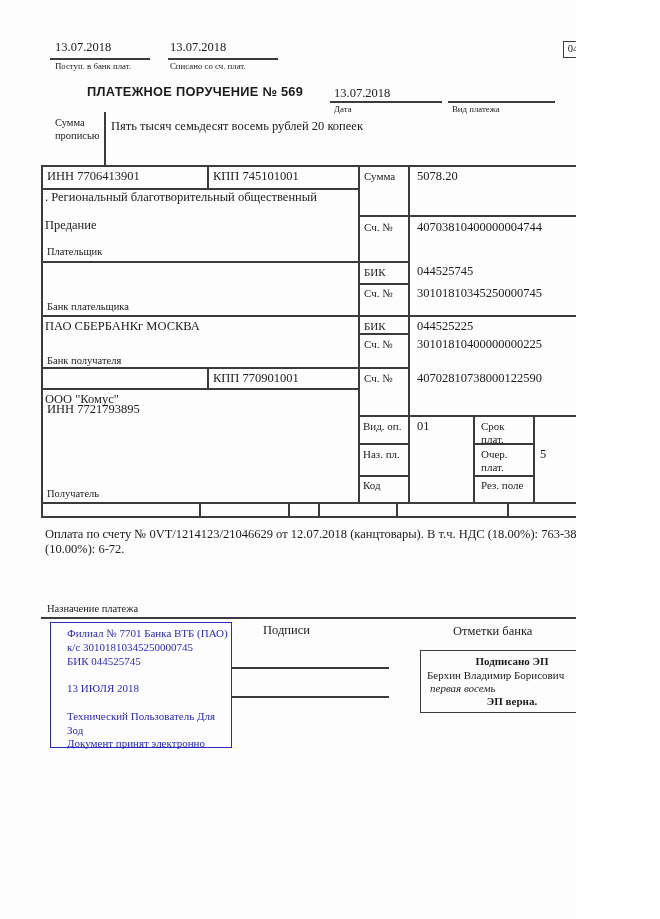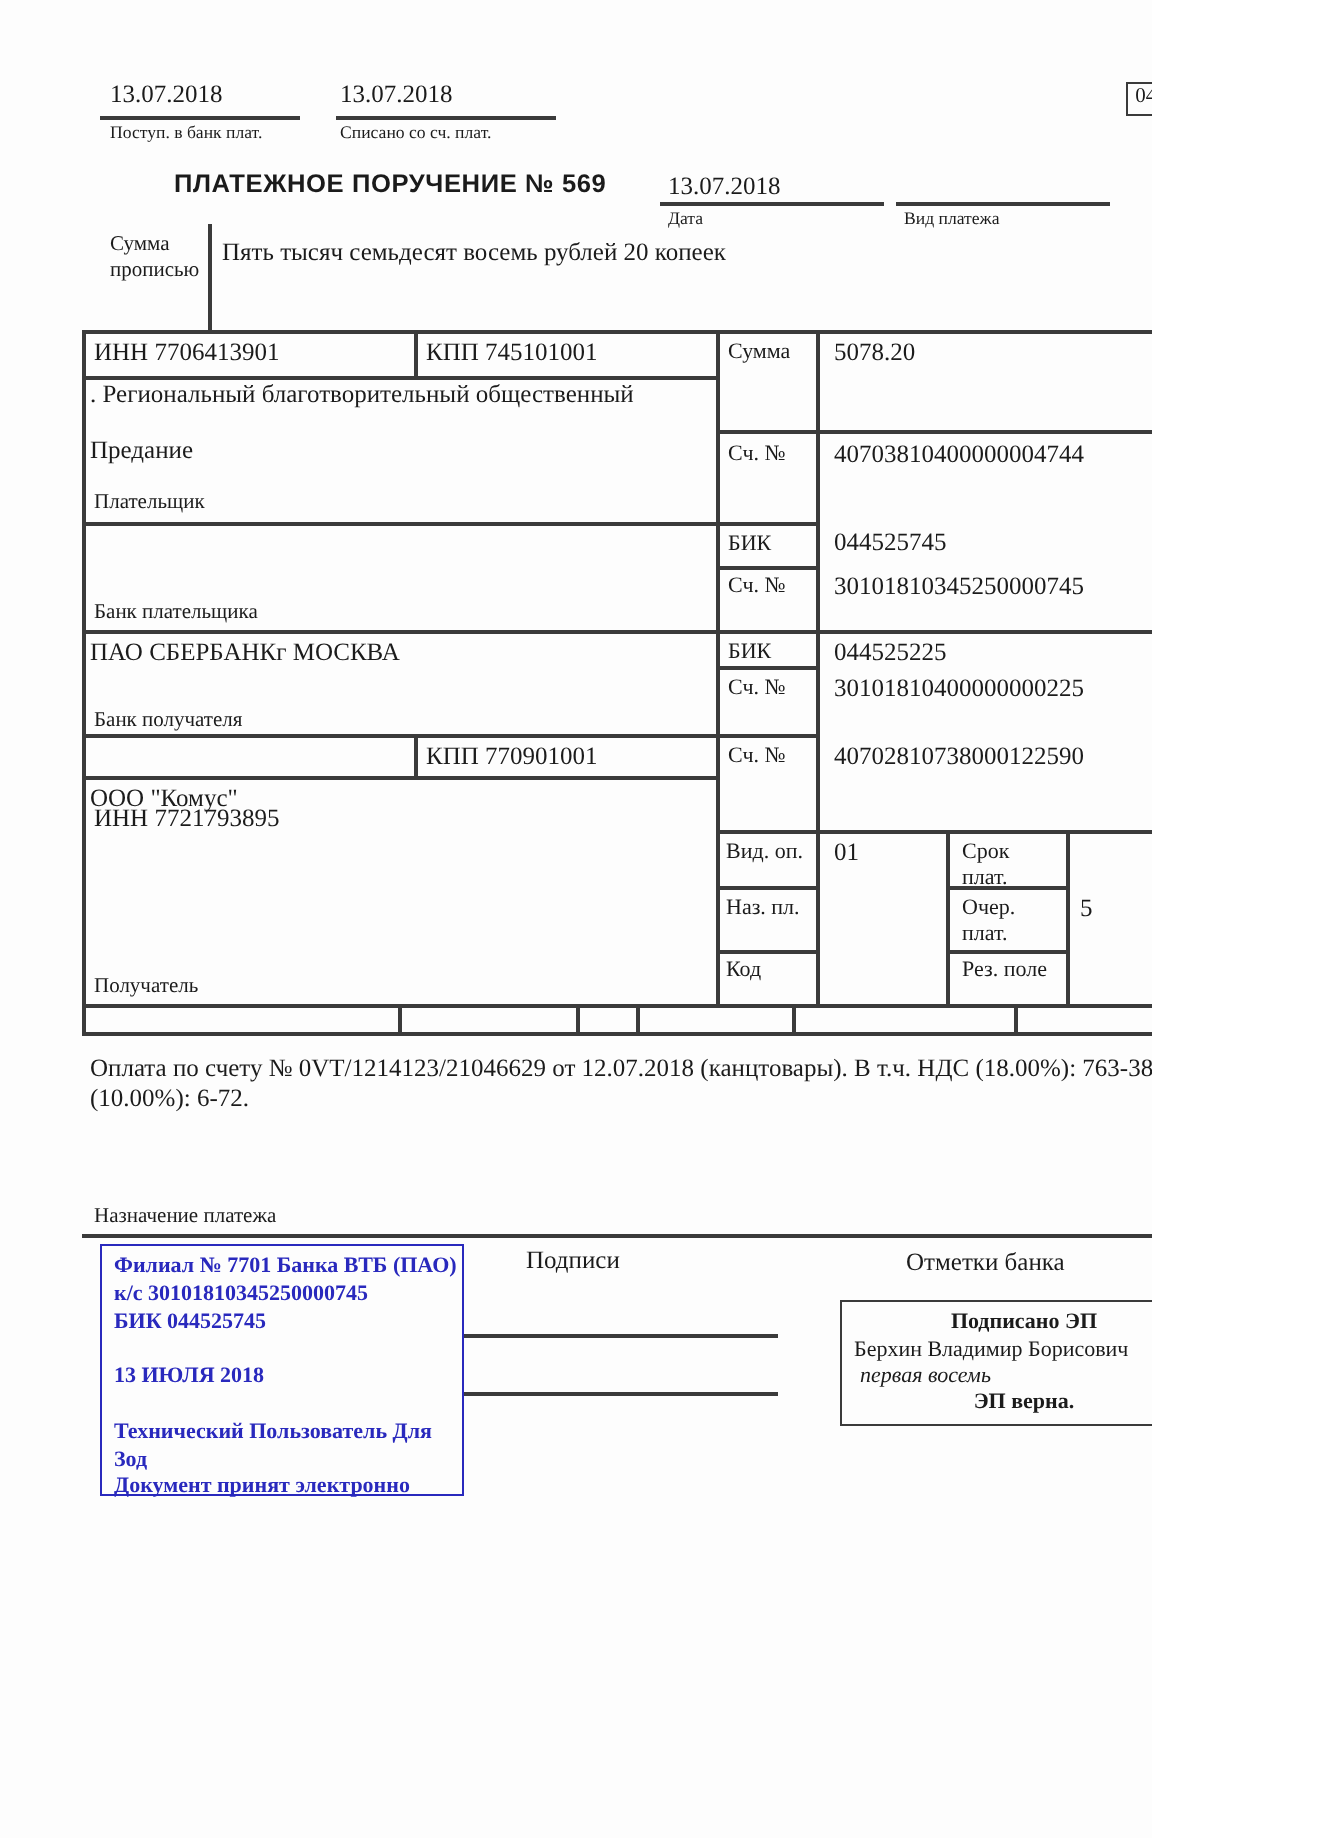--- a/index.html
+++ b/index.html
@@ -132,21 +132,21 @@
   <div class="t f11" style="left:363px;top:479px;">Код</div>
   <div class="t f13" style="left:417px;top:478px;"></div>
   <div class="t f11" style="left:481px;top:479px;">Рез. поле</div>
   <div class="t f13" style="left:540px;top:478px;"></div>
 
   <div class="t f13 wrap" style="left:45px;top:527px;width:572px;line-height:15px;">Оплата по счету № 0VT/1214123/21046629 от 12.07.2018 (канцтовары). В т.ч. НДС (18.00%): 763-38, НДС (10.00%): 6-72.</div>
   <div class="t f10" style="left:47px;top:603px;">Назначение платежа</div>
   <div class="hline" style="left:41px;top:617px;width:570px;"></div>
 
   <div class="bluebox" style="left:50px;top:622px;width:182px;height:126px;">
-    <div class="blue" style="position:absolute;left:6px;top:4px;font-weight:bold;">
+    <div class="blue" style="position:absolute;left:16px;top:4px;">
       <div class="bl">Филиал № 7701 Банка ВТБ (ПАО)</div>
       <div class="bl">к/с 30101810345250000745</div>
       <div class="bl">БИК 044525745</div>
       <div class="bl"></div>
       <div class="bl">13 ИЮЛЯ 2018</div>
       <div class="bl"></div>
       <div class="bl">Технический Пользователь Для</div>
       <div class="bl">Зод</div>
       <div class="bl">Документ принят электронно</div>
     </div>

